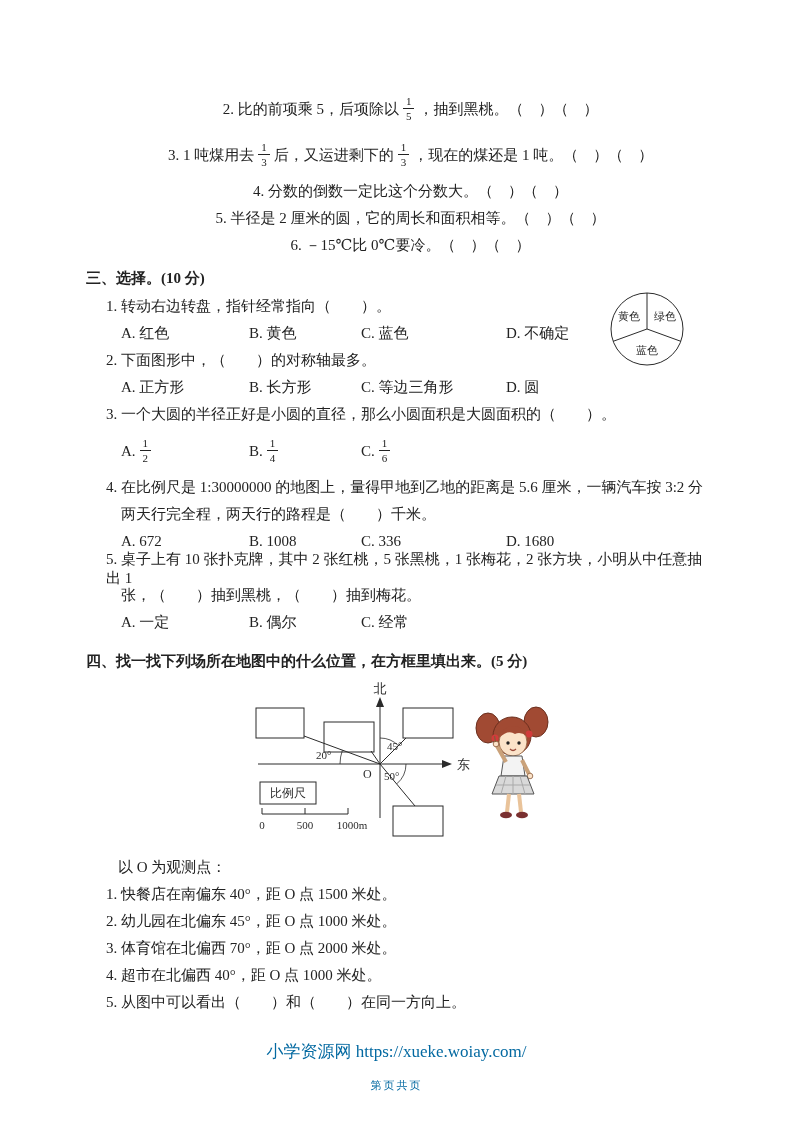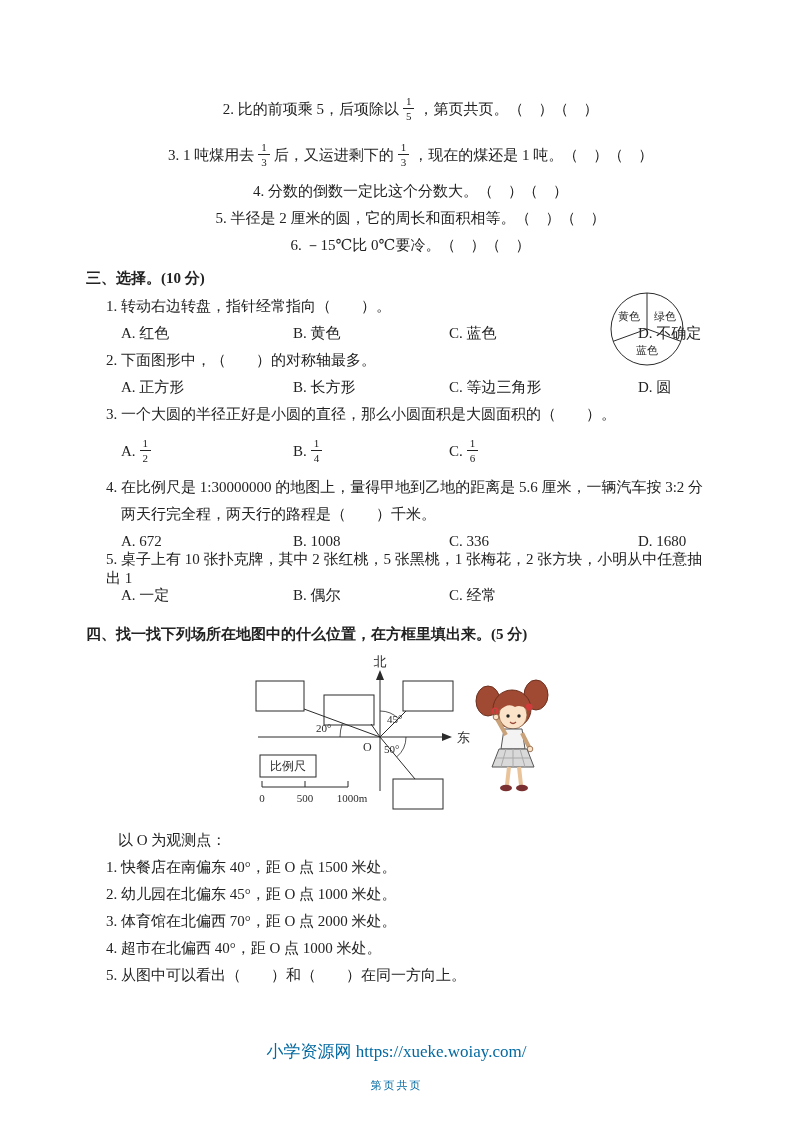--- a/index.html
+++ b/index.html
@@ -10,21 +10,21 @@
   .tf-line.tall{height:46px;}
   .stmt{display:inline-flex;align-items:center;}
   .bracket{white-space:pre;}
   .frac{display:inline-flex;flex-direction:column;align-items:center;line-height:1.15;font-size:11px;margin:0 4px;}
   .fnum{border-bottom:1px solid #222;padding:0 3px;}
   .fden{padding-top:1px;}
   .sec-header{font-weight:bold;height:30px;display:flex;align-items:center;margin-top:4px;font-family:Liberation Serif, serif;}
   .sec-header.mt{margin-top:10px;}
   .qline{margin-left:20px;height:27px;display:flex;align-items:center;}
   .qcont{margin-left:35px;height:27px;display:flex;align-items:center;}
-  .opts{margin-left:35px;height:27px;display:flex;align-items:center;gap:44px;}
+  .opts{margin-left:35px;height:27px;display:flex;align-items:center;}
   .opts.tall{height:46px;}
   .opt1{width:128px;}
   .opt2{width:112px;}
   .opt3{width:145px;}
   .fopt{display:inline-flex;align-items:center;}
   .map-svg{display:block;margin:2px 0 0 144px;}
   .intro-line{margin-left:32px;height:27px;display:flex;align-items:center;}
   .map-item{margin-left:20px;height:27px;display:flex;align-items:center;}
   .footer{position:absolute;left:0;right:0;top:1040px;text-align:center;color:#0369a1;}
   .site{font-size:17px;}
@@ -44,21 +44,21 @@
 <div class="page">
   <div class="content">
 
     <div class="tf-line tall">
       <span class="stmt">
         <span>2. 比的前项乘 5，后项除以</span>
         <span class="frac">
           <span class="fnum">1</span>
           <span class="fden">5</span>
         </span>
-        <span>，第页共页。</span>
+        <span>，抽到黑桃。</span>
       </span>
       <span class="bracket">（　）（　）</span>
     </div>
 
     <div class="tf-line tall">
       <span class="stmt">
         <span>3. 1 吨煤用去</span>
         <span class="frac">
           <span class="fnum">1</span>
           <span class="fden">3</span>
@@ -134,20 +134,21 @@
     <div class="qline">4. 在比例尺是 1:30000000 的地图上，量得甲地到乙地的距离是 5.6 厘米，一辆汽车按 3:2 分</div>
     <div class="qcont">两天行完全程，两天行的路程是（　　）千米。</div>
     <div class="opts">
       <span class="opt1">A. 672</span>
       <span class="opt2">B. 1008</span>
       <span class="opt3">C. 336</span>
       <span class="opt4">D. 1680</span>
     </div>
 
     <div class="qline">5. 桌子上有 10 张扑克牌，其中 2 张红桃，5 张黑桃，1 张梅花，2 张方块，小明从中任意抽出 1</div>
+    <div class="qcont">张，（　　）抽到黑桃，（　　）抽到梅花。</div>
     <div class="opts">
       <span class="opt1">A. 一定</span>
       <span class="opt2">B. 偶尔</span>
       <span class="opt3">C. 经常</span>
     </div>
 
     <div class="sec-header mt">四、找一找下列场所在地图中的什么位置，在方框里填出来。(5 分)</div>
 
     <svg class="map-svg" width="345" height="176" viewBox="0 0 345 176">
 

